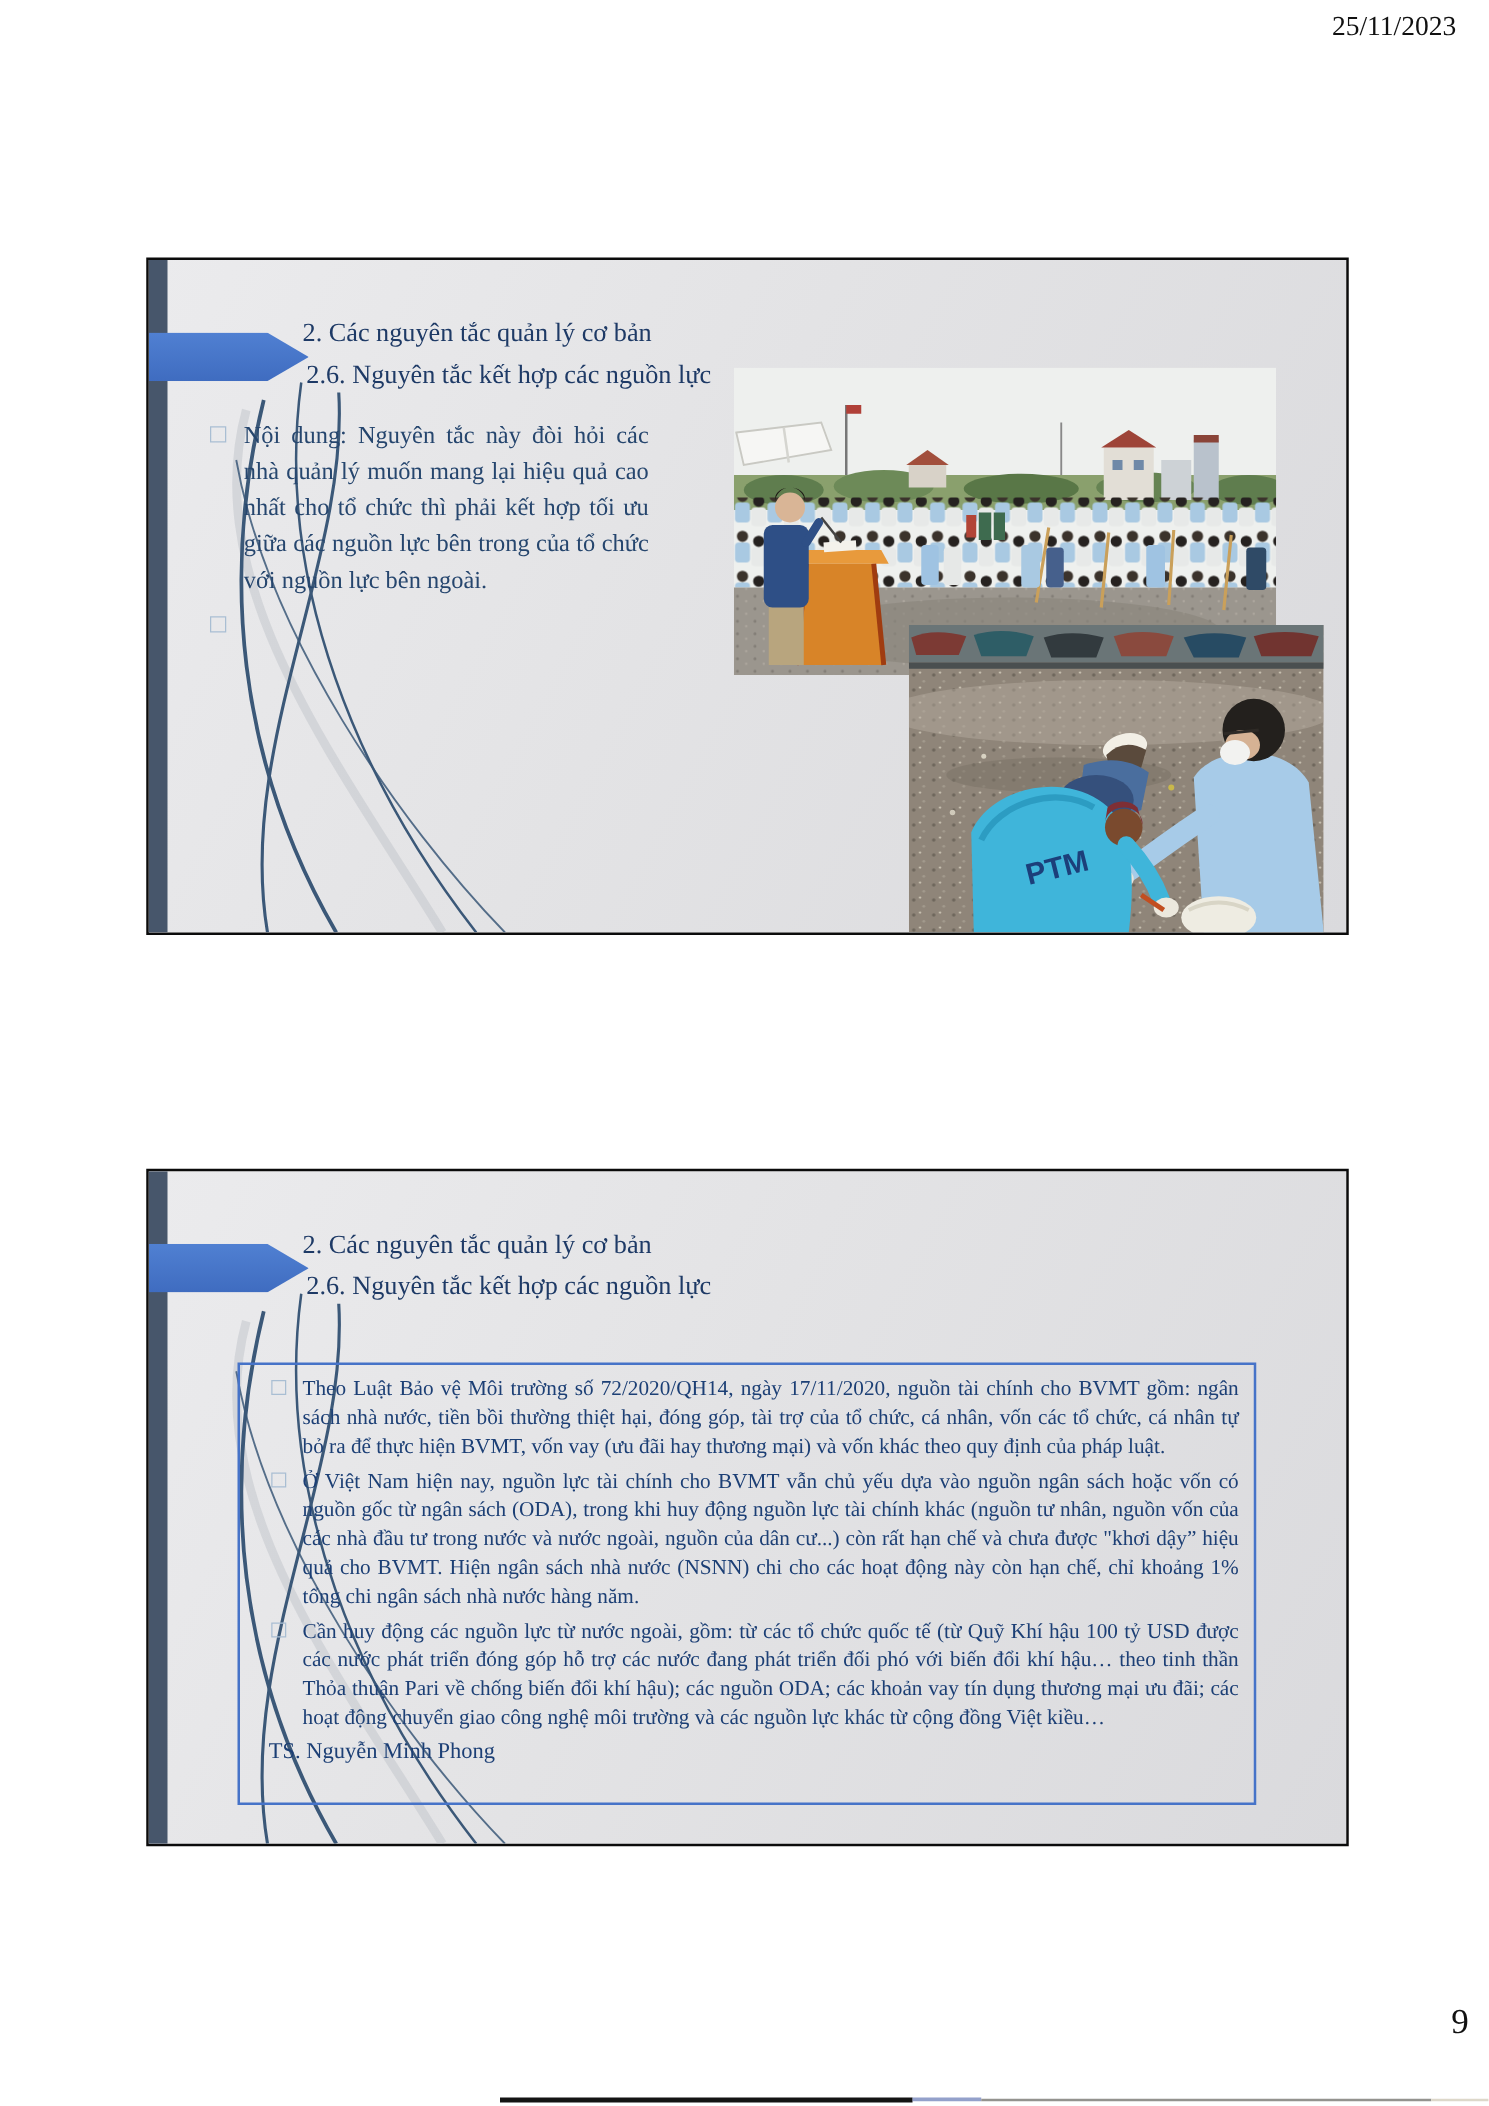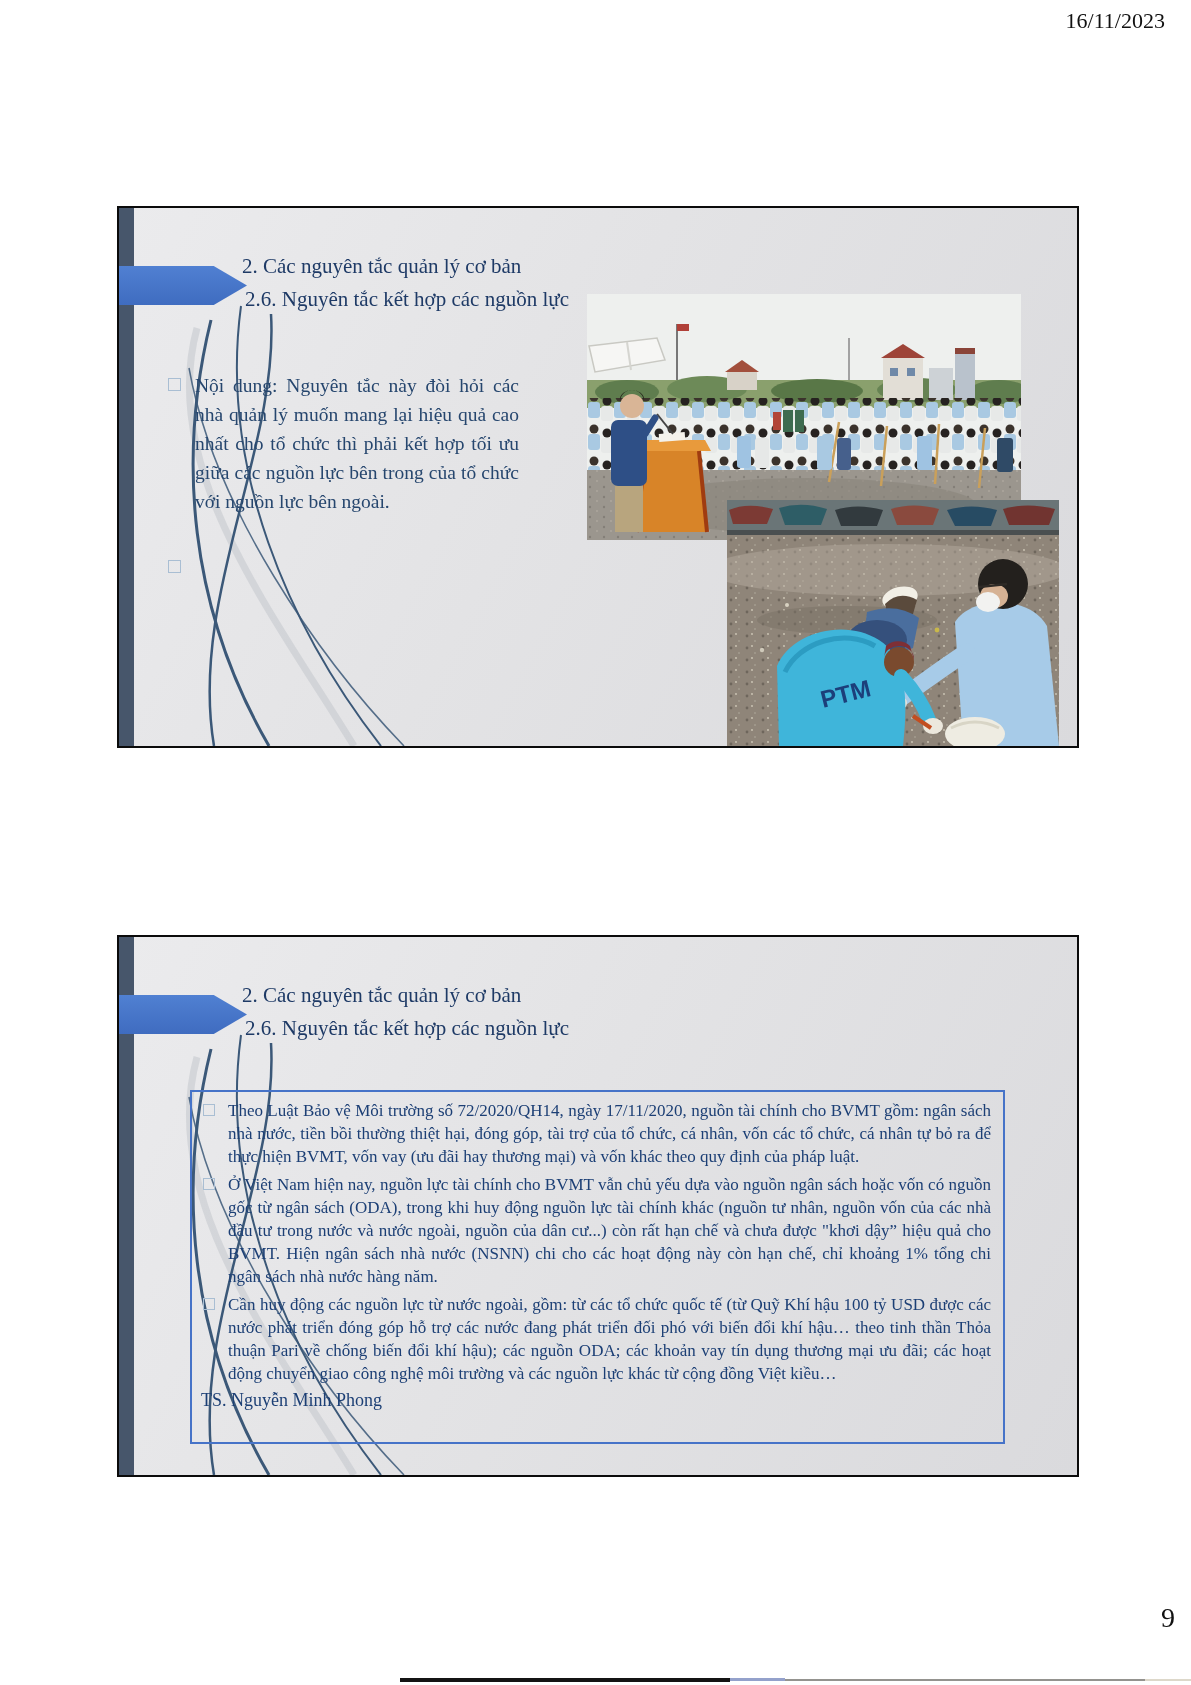--- a/index.html
+++ b/index.html
@@ -40,33 +40,33 @@
     position:absolute;left:123px;top:42px;width:620px;
     font-size:21px;line-height:33px;color:#1e3a66;
   }
   .titleblock .t2{margin-left:3px;}
   .body-list{
     position:absolute;left:48px;top:126px;width:352px;
     margin:0;padding:0;list-style:none;
     font-size:19.5px;line-height:29px;color:#26466e;
     text-align:justify;
   }
-  .body-list li{position:relative;padding-left:28px;margin-bottom:7px;margin-top:37px;}
+  .body-list li{position:relative;padding-left:28px;margin-bottom:7px;}
   .sq{
     position:absolute;left:1px;top:7px;width:11px;height:11px;
     border:1.5px solid #a9bed3;background:transparent;display:inline-block;
   }
   .photo{position:absolute;overflow:hidden;}
   .photo svg{display:block;}
   .photo1{left:468px;top:86px;width:434px;height:246px;z-index:3;}
   .photo2{left:608px;top:292px;width:332px;height:246px;z-index:4;}
   .textbox{
     position:absolute;left:71px;top:153px;width:815px;height:354px;
     box-sizing:border-box;border:2px solid #4673c8;
-    padding:7px 12px 0 9px;
+    padding:7px 12px 0 23px;
     background:transparent;z-index:3;
   }
   .box-list{
     margin:0;padding:0;list-style:none;
     font-size:17px;line-height:23px;color:#1c3f75;
     text-align:justify;
   }
   .box-list li{position:relative;padding-left:27px;margin-bottom:5px;}
   .box-list .sq{left:2px;top:5px;width:10px;height:10px;border-width:1.5px;}
   .signature{
@@ -77,21 +77,21 @@
   .cutline .seg1{position:absolute;left:400px;top:0;width:330px;height:4px;background:#141414;}
   .cutline .seg2{position:absolute;left:730px;top:0;width:55px;height:3px;background:#4d63a8;opacity:.6;}
   .cutline .seg3{position:absolute;left:785px;top:1px;width:360px;height:2px;background:#94938f;}
   .cutline .seg4{position:absolute;left:1145px;top:1px;width:46px;height:2px;background:#ddd8ca;}
 </style>
 </head>
 <body>
 
 <div class="page">
 
-  <div class="date">16/11/2023</div>
+  <div class="date">25/11/2023</div>
 
   <section class="slide" id="slide1">
     <svg class="swoosh" viewBox="0 0 300 538" preserveAspectRatio="none">
       <path d="M78,120 C40,260 150,400 235,538" stroke="#c2c6cc" stroke-width="7" fill="none" opacity="0.55"></path>
       <path d="M92,112 C58,250 70,400 150,538" stroke="#3b5878" stroke-width="3" fill="none"></path>
       <path d="M122,98 C100,260 170,420 262,538" stroke="#3b5878" stroke-width="2" fill="none"></path>
       <path d="M152,106 C160,240 70,390 95,538" stroke="#3b5878" stroke-width="2.5" fill="none"></path>
       <path d="M70,160 C95,300 200,450 285,538" stroke="#3b5878" stroke-width="1.5" fill="none" opacity="0.85"></path>
     </svg>
     <div class="leftbar"></div>

